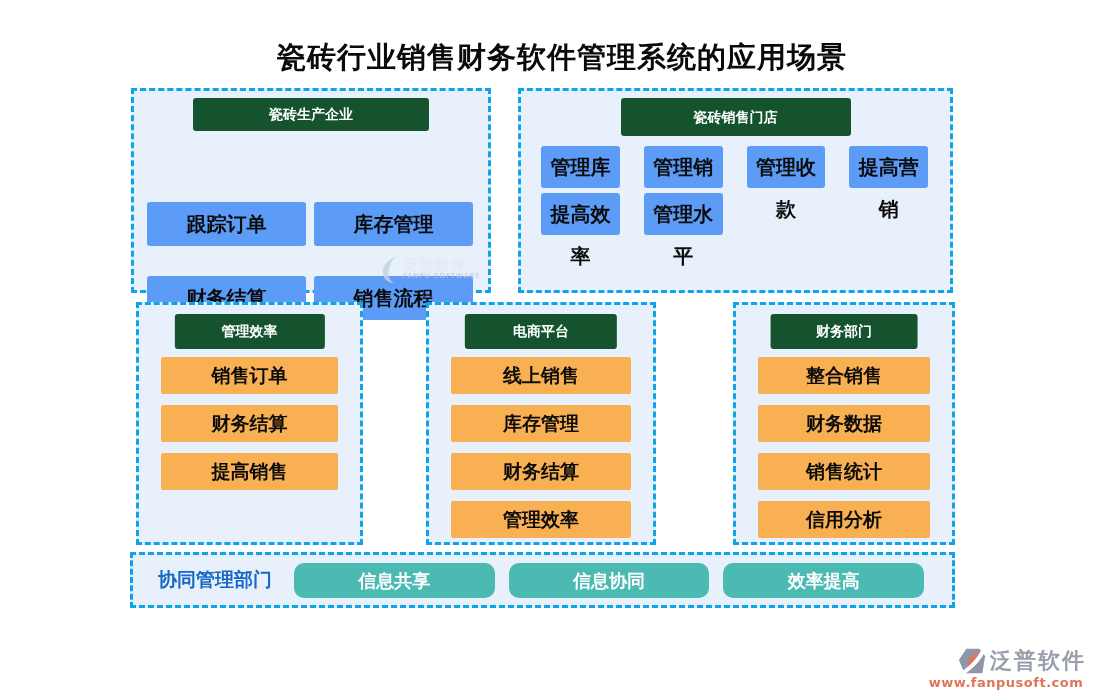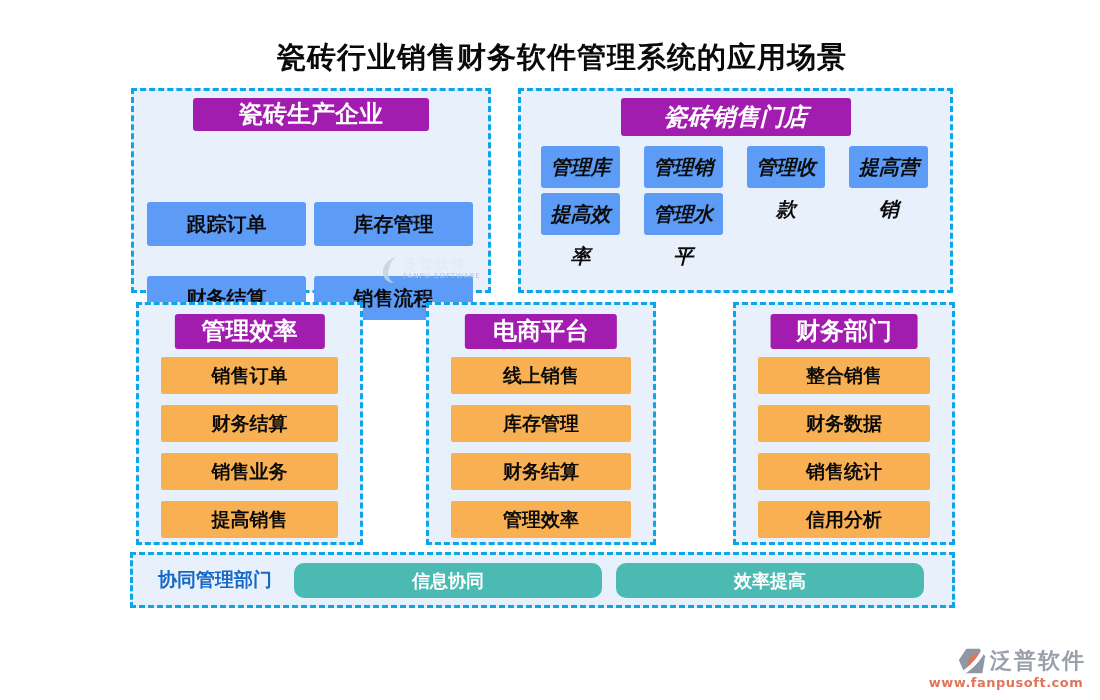--- a/index.html
+++ b/index.html
@@ -2,28 +2,28 @@
 <html><head>
 <meta charset="utf-8">
 <style>
   html,body{margin:0;padding:0;background:#fff;}
   .canvas{position:relative;width:1100px;height:700px;background:#ffffff;overflow:hidden;
           font-family:"DejaVu Sans","Liberation Sans",sans-serif;}
   .title{position:absolute;top:38px;left:0;width:100%;text-align:center;
          font-size:29px;font-weight:bold;color:#0a0a0a;letter-spacing:1px;padding-left:12px;}
   .panel{position:absolute;background:#e8f1fb;border:3px dashed #0ca6e8;box-sizing:border-box;}
   #panel-producer{left:131px;top:88px;width:360px;height:205px;}
-  #panel-store{left:518px;top:88px;width:435px;height:205px;font-style:italic;}
+  #panel-store{left:518px;top:88px;width:435px;height:205px;}
   #panel-dealer{left:136px;top:302px;width:227px;height:243px;}
   #panel-ecommerce{left:426px;top:302px;width:230px;height:243px;}
   #panel-finance{left:733px;top:302px;width:222px;height:243px;}
   #panel-collab{left:130px;top:552px;width:825px;height:56px;display:flex;align-items:center;
                 padding:0 28px 0 25px;gap:14px;}
-  .hdr{position:absolute;left:50%;transform:translateX(-50%);background:#a21caf;color:#ffffff;
-       font-weight:bold;text-align:center;border-radius:3px;font-size:24px;}
+  .hdr{position:absolute;left:50%;transform:translateX(-50%);background:#14532d;color:#ffffff;
+       font-weight:bold;text-align:center;border-radius:3px;font-size:14px;}
   .hdr-a{top:7px;width:236px;height:33px;line-height:33px;}
   .hdr-b{top:7px;width:230px;height:38px;line-height:38px;}
   .hdr-m{top:9px;width:68%;height:35px;line-height:35px;}
   .grid-a{position:absolute;left:13px;right:15px;top:63px;display:grid;
           grid-template-columns:1fr 1fr;column-gap:8px;row-gap:30px;margin-top:48px;}
   .grid-b{position:absolute;left:20px;right:22px;top:55px;display:grid;
           grid-template-columns:1fr 1fr 1fr 1fr;column-gap:24px;row-gap:5px;}
   .col-m{position:absolute;left:10%;right:10%;top:52px;display:flex;flex-direction:column;gap:11px;}
   .node{font-weight:bold;color:#0b0b0b;text-align:center;border-radius:3px;}
   .node-blue{background:#5c9cf7;height:44px;line-height:44px;font-size:20px;}
@@ -78,21 +78,20 @@
       <div class="node node-blue-b">提高效率</div>
       <div class="node node-blue-b">管理水平</div>
     </div>
   </section>
 
   <section class="panel" id="panel-dealer">
     <div class="hdr hdr-m">管理效率</div>
     <div class="col-m">
       <div class="node node-orange">销售订单</div>
       <div class="node node-orange">财务结算</div>
-      <div class="node node-orange">销售业务</div>
       <div class="node node-orange">提高销售</div>
     </div>
   </section>
 
   <section class="panel" id="panel-ecommerce">
     <div class="hdr hdr-m">电商平台</div>
     <div class="col-m">
       <div class="node node-orange">线上销售</div>
       <div class="node node-orange">库存管理</div>
       <div class="node node-orange">财务结算</div>
@@ -105,20 +104,21 @@
     <div class="col-m">
       <div class="node node-orange">整合销售</div>
       <div class="node node-orange">财务数据</div>
       <div class="node node-orange">销售统计</div>
       <div class="node node-orange">信用分析</div>
     </div>
   </section>
 
   <section class="panel" id="panel-collab">
     <div class="collab-label">协同管理部门</div>
+    <div class="node-teal">信息共享</div>
     <div class="node-teal">信息协同</div>
     <div class="node-teal">效率提高</div>
   </section>
 
   <div class="fanpu-logo">
     <div class="fanpu-row">
       <svg width="30" height="30" viewBox="0 0 32 32">
         <path d="M10 3 L24 3 L30 11 L27 29 L8 29 L2 15 Z" fill="#8f96a6"></path>
         <path d="M12 22 C10 14 16 9 23 7 C21 14 18 19 12 22 Z" fill="#e0755a"></path>
         <path d="M5 27 C13 22 21 14 26 4 L29 8 C24 17 16 25 8 30 Z" fill="#ffffff"></path>

